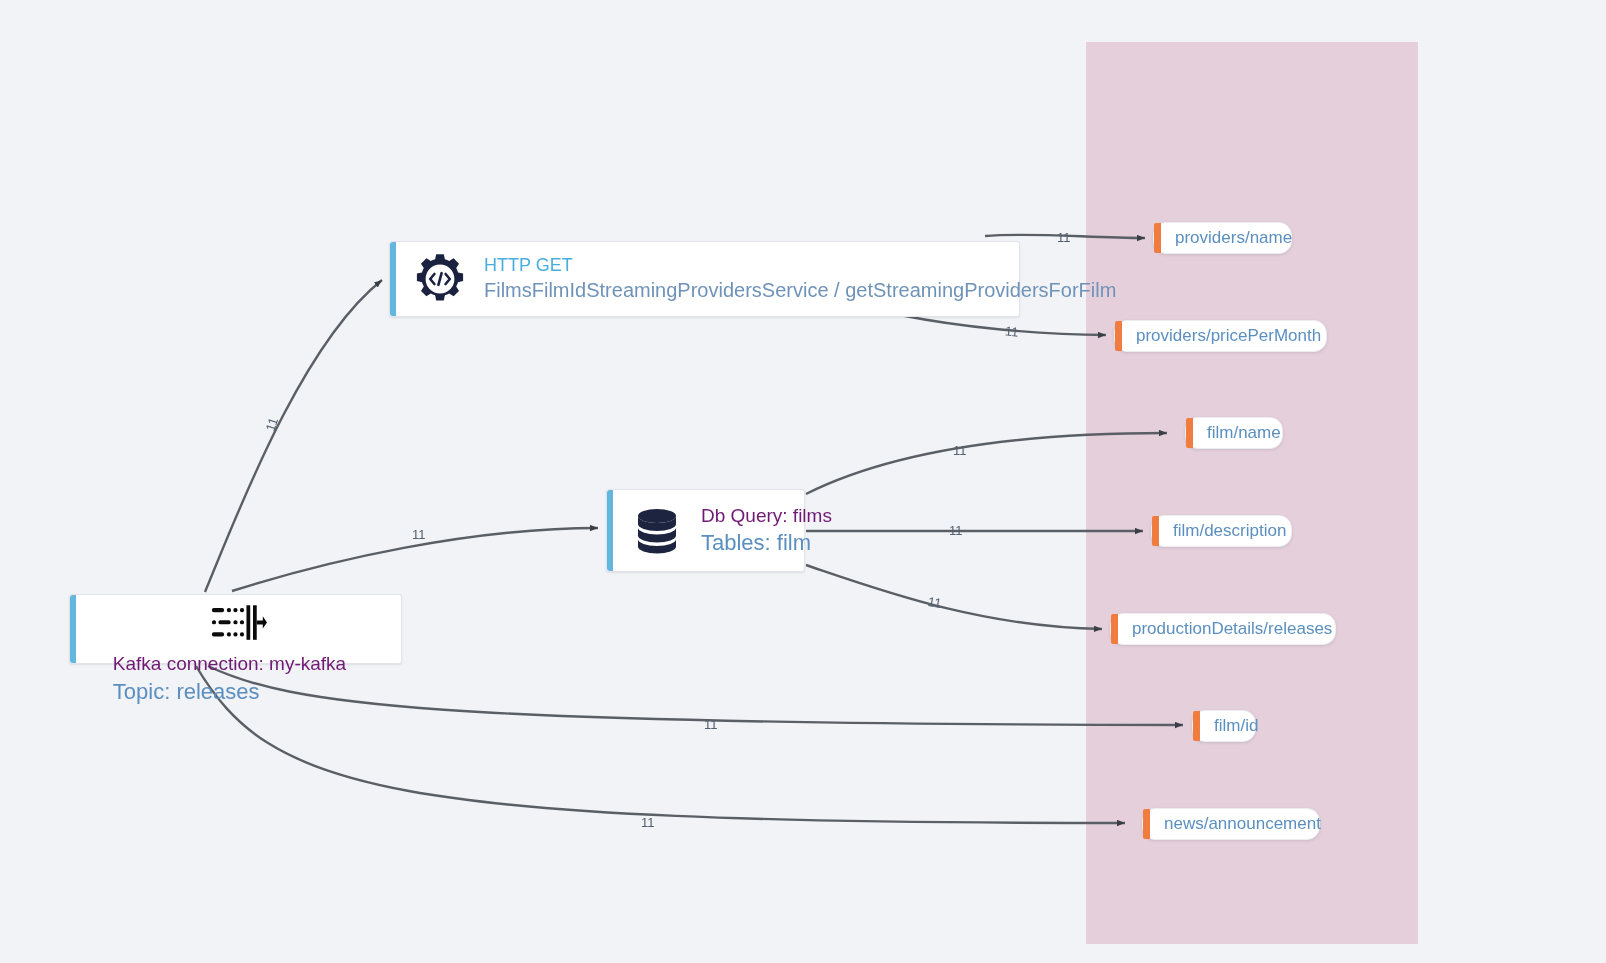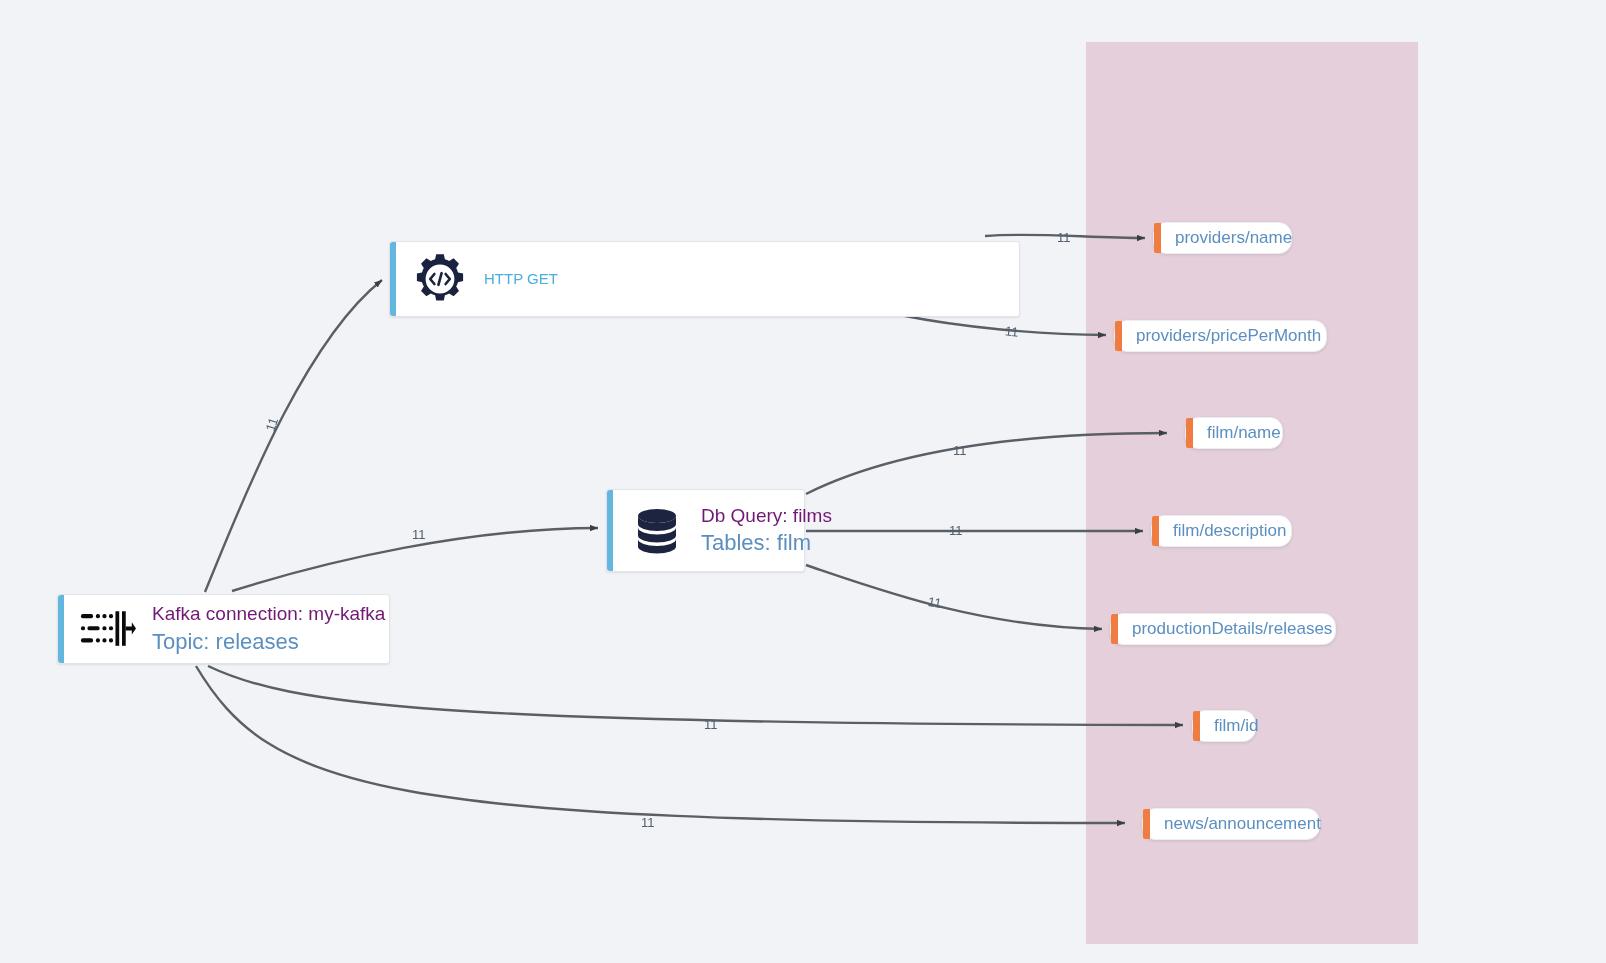--- a/index.html
+++ b/index.html
@@ -73,21 +73,21 @@
     line-height: 1.35;
     white-space: nowrap;
   }
   .node .line-secondary {
     font-size: 22px;
     color: #5b8fc0;
     line-height: 1.35;
     white-space: nowrap;
   }
   .node .line-kicker {
-    font-size: 15px;
+    font-size: 18px;
     color: #49aede;
     line-height: 1.3;
     white-space: nowrap;
   }
   .node .line-title {
     font-size: 20px;
     color: #6f93b8;
     line-height: 1.35;
     white-space: nowrap;
   }
@@ -161,21 +161,21 @@
       <div class="edge-label" style="left: 704px; top: 717px;">11</div>
       <div class="edge-label" style="left: 641px; top: 815px;">11</div>
       <div class="edge-label" style="left: 1057px; top: 230px;">11</div>
       <div class="edge-label" style="left: 1005px; top: 324px; transform: rotate(6deg);">11</div>
       <div class="edge-label" style="left: 953px; top: 443px;">11</div>
       <div class="edge-label" style="left: 949px; top: 523px;">11</div>
       <div class="edge-label" style="left: 928px; top: 595px; transform: rotate(10deg);">11</div>
     </div>
 
   <div id="node-layer">
-      <div class="node" style="left: 57px; top: 594px; width: 333px; height: 70px;">
+      <div class="node" style="left: 69px; top: 594px; width: 333px; height: 70px; flex-direction: column;">
         <div class="accent" style="background: rgb(99, 182, 221);"></div>
         <span class="node-icon">
           <svg width="60" height="44" viewBox="0 0 60 44">
             <g fill="#0b0b0b">
               <rect x="1" y="6" width="13" height="4.4" rx="2"></rect>
               <rect x="17" y="6" width="4.4" height="4.4" rx="2"></rect>
               <rect x="24" y="6" width="4.4" height="4.4" rx="2"></rect>
               <rect x="31" y="6" width="4.4" height="4.4" rx="2"></rect>
               <rect x="1" y="19" width="4.4" height="4.4" rx="2"></rect>
               <rect x="8" y="19" width="13" height="4.4" rx="2"></rect>
@@ -203,20 +203,21 @@
             <path fill="#1b2240" d="M22.2 1.2 h7.6 l1.1 5.1 a19.6 19.6 0 0 1 4.3 1.8 l4.4-2.8 5.4 5.4 -2.8 4.4 a19.6 19.6 0 0 1 1.8 4.3 l5.1 1.1 v7.6 l-5.1 1.1 a19.6 19.6 0 0 1 -1.8 4.3 l2.8 4.4 -5.4 5.4 -4.4-2.8 a19.6 19.6 0 0 1 -4.3 1.8 l-1.1 5.1 h-7.6 l-1.1-5.1 a19.6 19.6 0 0 1 -4.3-1.8 l-4.4 2.8 -5.4-5.4 2.8-4.4 a19.6 19.6 0 0 1 -1.8-4.3 l-5.1-1.1 v-7.6 l5.1-1.1 a19.6 19.6 0 0 1 1.8-4.3 l-2.8-4.4 5.4-5.4 4.4 2.8 a19.6 19.6 0 0 1 4.3-1.8 z M26 11.6 a14.4 14.4 0 1 0 0 28.8 a14.4 14.4 0 0 0 0-28.8 z"></path>
             <g stroke="#1b2240" stroke-width="2.6" fill="none" stroke-linecap="round" stroke-linejoin="round">
               <path d="M20.4 21 L16.2 26 L20.4 31"></path>
               <path d="M31.6 21 L35.8 26 L31.6 31"></path>
               <path d="M27.6 20.2 L24.4 31.8"></path>
             </g>
           </svg>
         </span>
         <div class="node-text">
           <div class="line-kicker">HTTP GET</div>
+          <div class="line-title">FilmsFilmIdStreamingProvidersService / getStreamingProvidersForFilm</div>
         </div>
       </div>
       <div class="node" style="left: 606px; top: 489px; width: 199px; height: 83px;">
         <div class="accent" style="background: rgb(99, 182, 221);"></div>
         <span class="node-icon">
           <svg width="52" height="52" viewBox="0 0 52 52">
             <g fill="#1d2440">
               <ellipse cx="26" cy="11" rx="19" ry="7"></ellipse>
               <path d="M7 11 v8 a19 7 0 0 0 38 0 v-8 a19 7 0 0 1 -38 0 z"></path>
               <path d="M7 22.5 v8 a19 7 0 0 0 38 0 v-8 a19 7 0 0 1 -38 0 z"></path>

